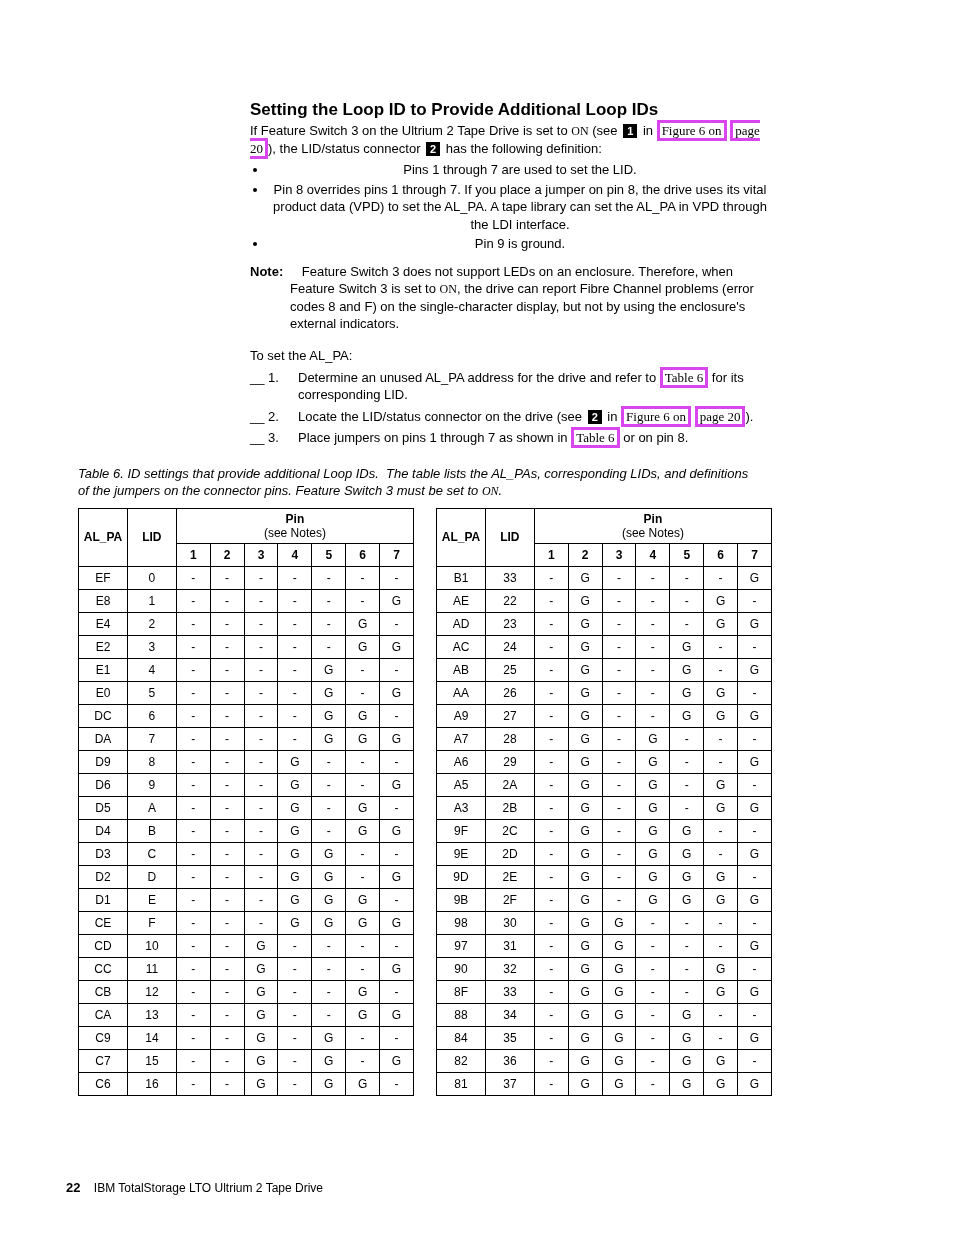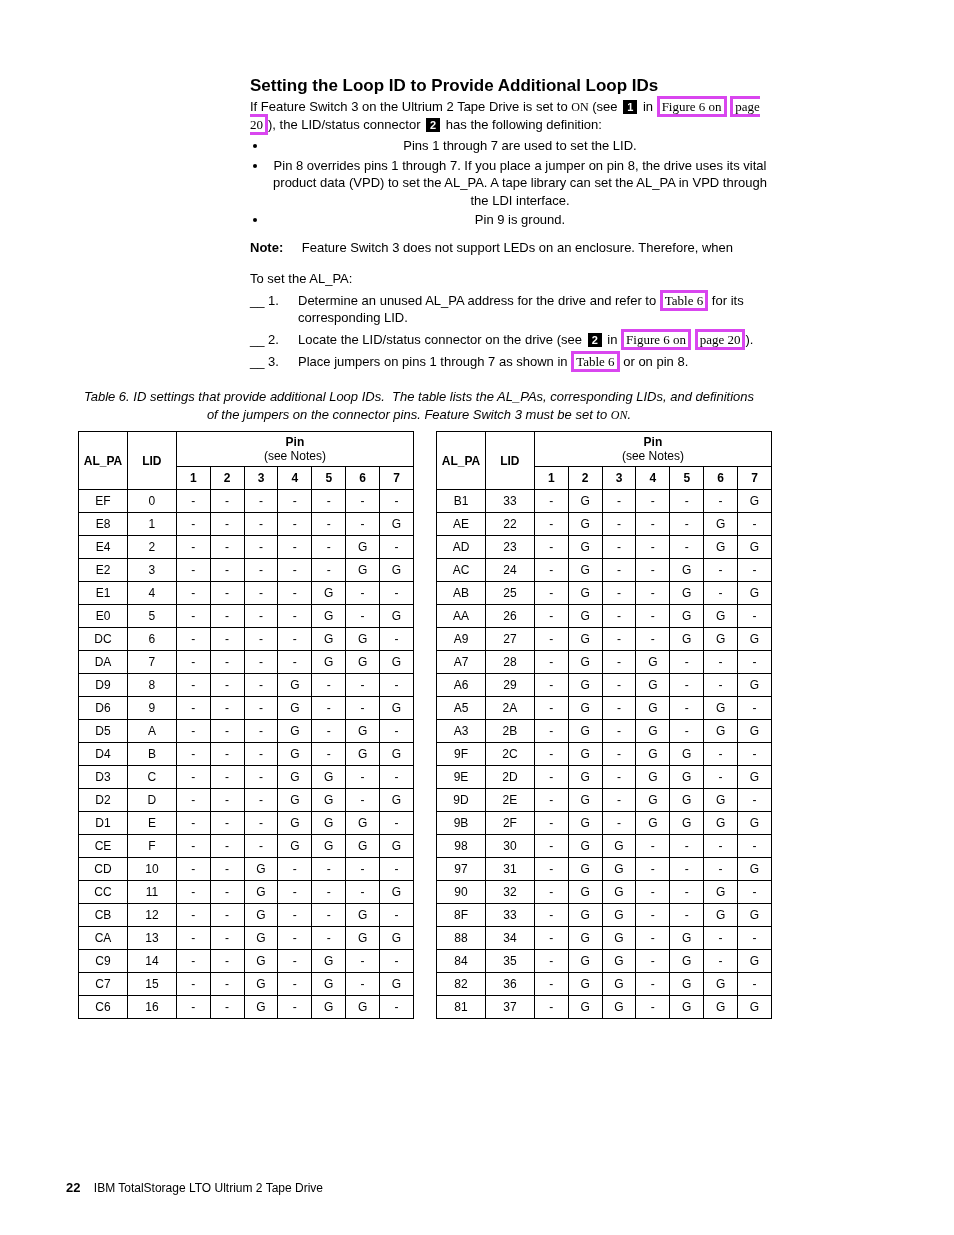--- a/index.html
+++ b/index.html
@@ -7,21 +7,21 @@
   font-size: 13px;
   color: #000;
   margin: 0;
   padding: 0;
   background: #fff;
 }
 .page {
   width: 850px;
   height: 1235px;
   position: relative;
-  padding: 76px 78px 0 78px;
+  padding: 100px 78px 0 78px;
   box-sizing: border-box;
 }
 .content {
   margin-left: 172px;
 }
 h2 {
   font-size: 17px;
   font-weight: bold;
   margin: 0 0 2px 0;
 }
@@ -46,21 +46,20 @@
 .note-body { display: block; margin-left: 40px; }
 .steps { margin: 4px 0 0 0; padding-left: 0; }
 .steps li { list-style: none; display: flex; margin-bottom: 4px; }
 .step-prefix { width: 48px; flex: 0 0 48px; }
 .step-body { flex: 1; }
 .caption {
   font-style: italic;
   font-size: 13px;
   margin: 18px 12px 8px 0;
   line-height: 1.35;
-  text-align: center;
 }
 .tables { display: flex; gap: 22px; }
 table {
   border-collapse: collapse;
   font-size: 12px;
 }
 th, td {
   border: 1px solid #000;
   text-align: center;
   padding: 3px 0;
@@ -88,20 +87,21 @@
     <span class="link">page 20</span><span>), the LID/status connector </span><span class="callout">2</span><span> has the following definition:</span>
   </p>
   <ul>
     <li>Pins 1 through 7 are used to set the LID.</li>
     <li>Pin 8 overrides pins 1 through 7. If you place a jumper on pin 8, the drive uses its vital product data (VPD) to set the AL_PA. A tape library can set the AL_PA in VPD through the LDI interface.</li>
     <li>Pin 9 is ground.</li>
   </ul>
   <p class="note">
     <span class="note-label">Note:</span>
     <span class="note-body" style="display:inline; margin-left:15px;">Feature Switch 3 does not support LEDs on an enclosure. Therefore, when</span>
+    <span class="note-body">Feature Switch 3 is set to <span class="mono">ON</span>, the drive can report Fibre Channel problems (error codes 8 and F) on the single-character display, but not by using the enclosure's external indicators.</span>
   </p>
   <p style="margin-top:14px;">To set the AL_PA:</p>
   <ol class="steps">
     <li>
       <span class="step-prefix">__ 1.</span>
       <span class="step-body"><span>Determine an unused AL_PA address for the drive and refer to </span><span class="link">Table 6</span><span> for its corresponding LID.</span></span>
     </li>
     <li>
       <span class="step-prefix">__ 2.</span>
       <span class="step-body"><span>Locate the LID/status connector on the drive (see </span><span class="callout">2</span><span> in </span><span class="link">Figure 6 on</span> <span class="link">page 20</span><span>).</span></span>

